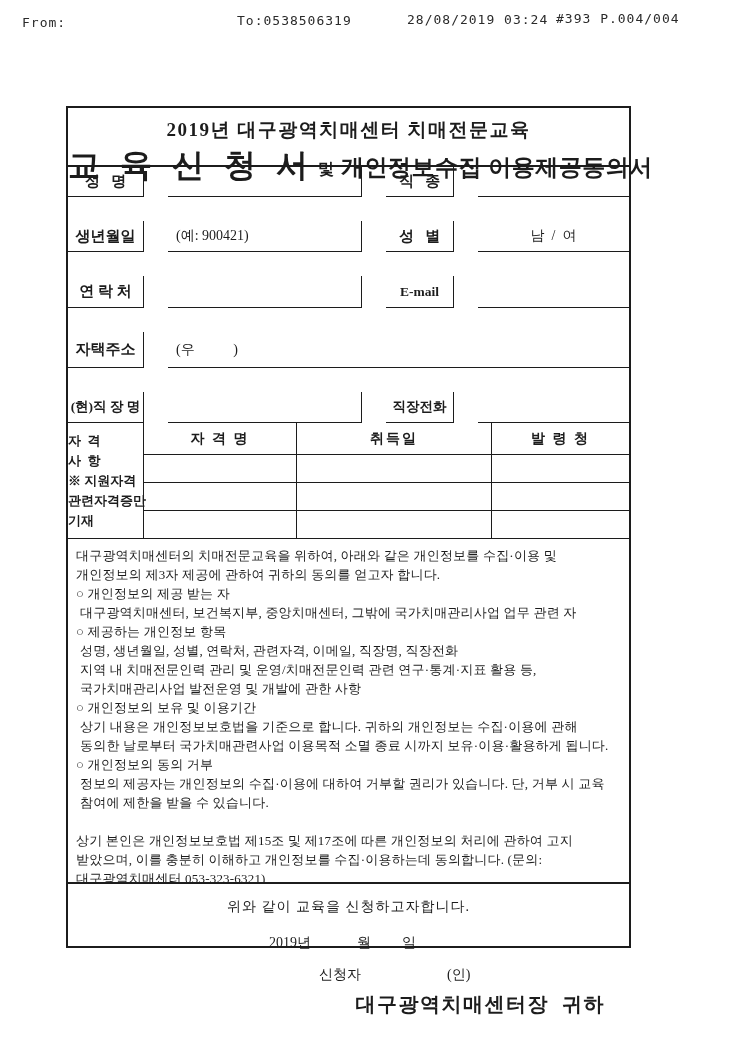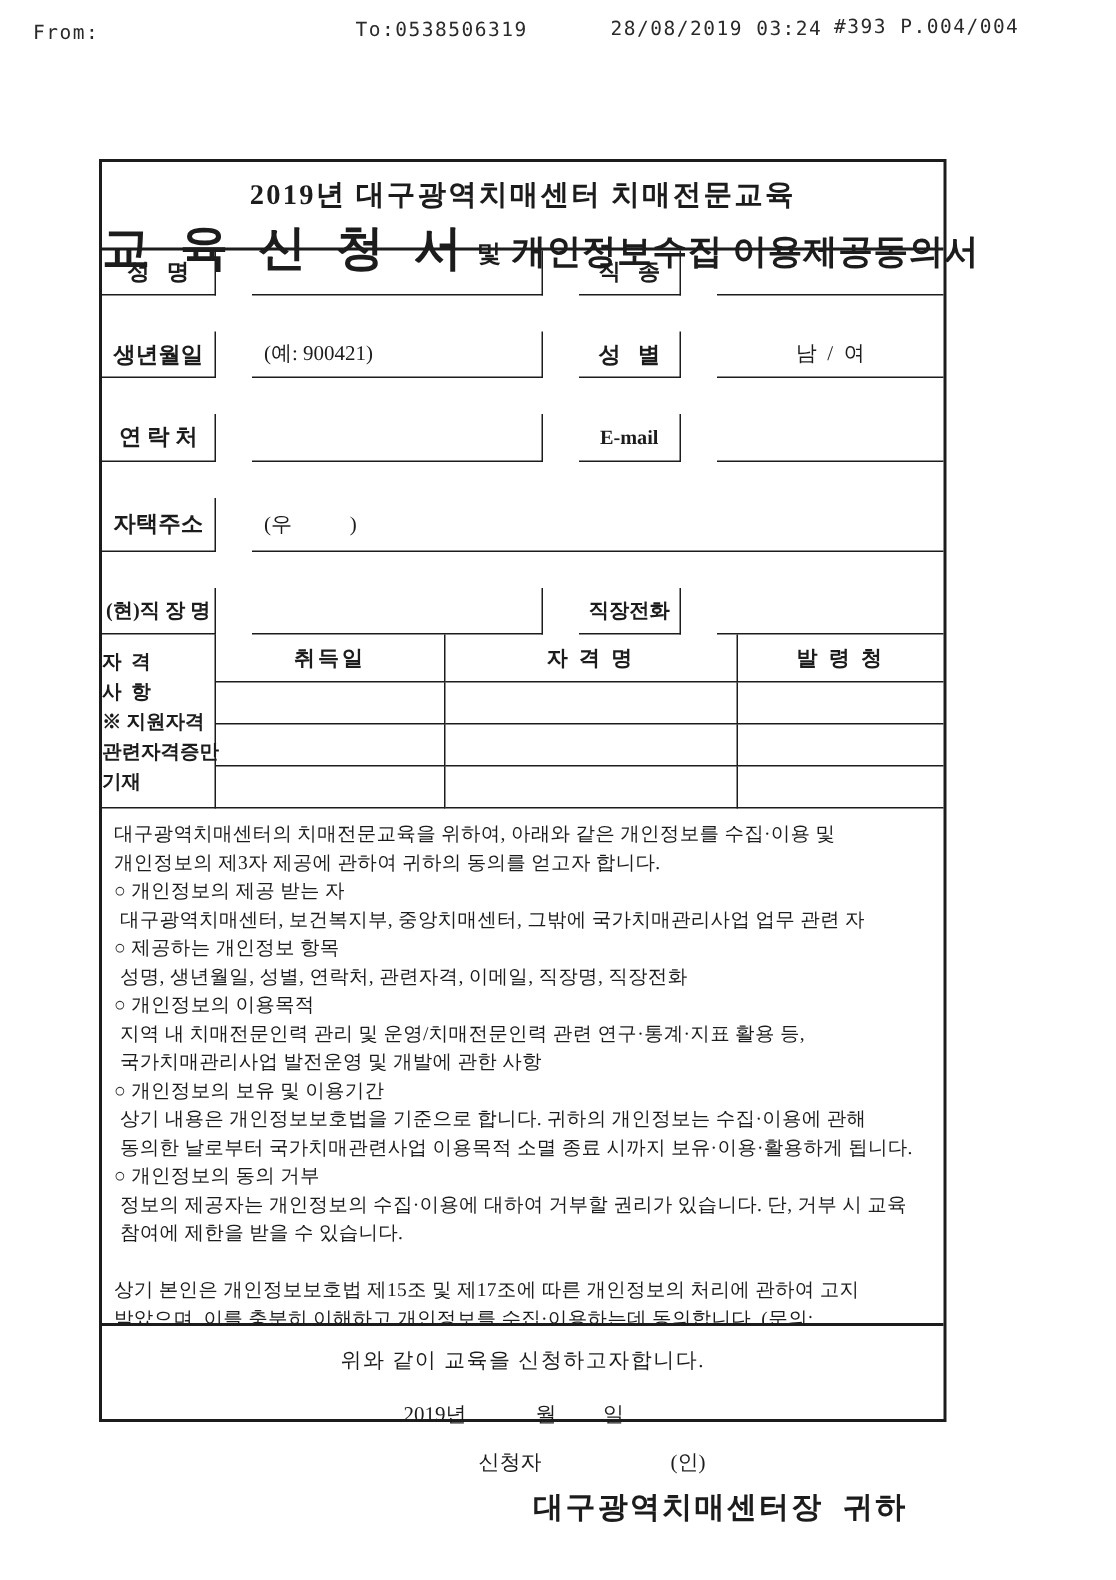--- a/index.html
+++ b/index.html
@@ -154,22 +154,22 @@
   </div>
 
   <div class="qual-grid">
     <div class="qual-label">
       <div>자  격</div>
       <div>사  항</div>
       <div>※ 지원자격</div>
       <div>관련자격증만</div>
       <div>기재</div>
     </div>
+    <div class="qcell rb head">자 격 명</div>
     <div class="qcell rb head">취득일</div>
-    <div class="qcell rb head">자 격 명</div>
     <div class="qcell head">발 령 청</div>
 
     <div class="qcell rb"></div>
     <div class="qcell rb"></div>
     <div class="qcell"></div>
 
     <div class="qcell rb"></div>
     <div class="qcell rb"></div>
     <div class="qcell"></div>
 
@@ -180,21 +180,20 @@
 
   <div class="consent">
     <div class="intro">대구광역치매센터의 치매전문교육을 위하여, 아래와 같은 개인정보를 수집·이용 및 개인정보의 제3자 제공에 관하여 귀하의 동의를 얻고자 합니다.</div>
 
     <div class="sec-title">○ 개인정보의 제공 받는 자</div>
     <div class="sec-body">대구광역치매센터, 보건복지부, 중앙치매센터, 그밖에 국가치매관리사업 업무 관련 자</div>
 
     <div class="sec-title">○ 제공하는 개인정보 항목</div>
     <div class="sec-body">성명, 생년월일, 성별, 연락처, 관련자격, 이메일, 직장명, 직장전화</div>
 
-    <div class="sec-title">○ 개인정보의 이용목적</div>
     <div class="sec-body">지역 내 치매전문인력 관리 및 운영/치매전문인력 관련 연구·통계·지표 활용 등, 국가치매관리사업 발전운영 및 개발에 관한 사항</div>
 
     <div class="sec-title">○ 개인정보의 보유 및 이용기간</div>
     <div class="sec-body">상기 내용은 개인정보보호법을 기준으로 합니다. 귀하의 개인정보는 수집·이용에 관해 동의한 날로부터 국가치매관련사업 이용목적 소멸 종료 시까지 보유·이용·활용하게 됩니다.</div>
 
     <div class="sec-title">○ 개인정보의 동의 거부</div>
     <div class="sec-body">정보의 제공자는 개인정보의 수집·이용에 대하여 거부할 권리가 있습니다. 단, 거부 시 교육 참여에 제한을 받을 수 있습니다.</div>
 
     <div class="agreement">상기 본인은 개인정보보호법 제15조 및 제17조에 따른 개인정보의 처리에 관하여 고지 받았으며, 이를 충분히 이해하고 개인정보를 수집·이용하는데 동의합니다. (문의: 대구광역치매센터 053-323-6321)</div>
   </div>

